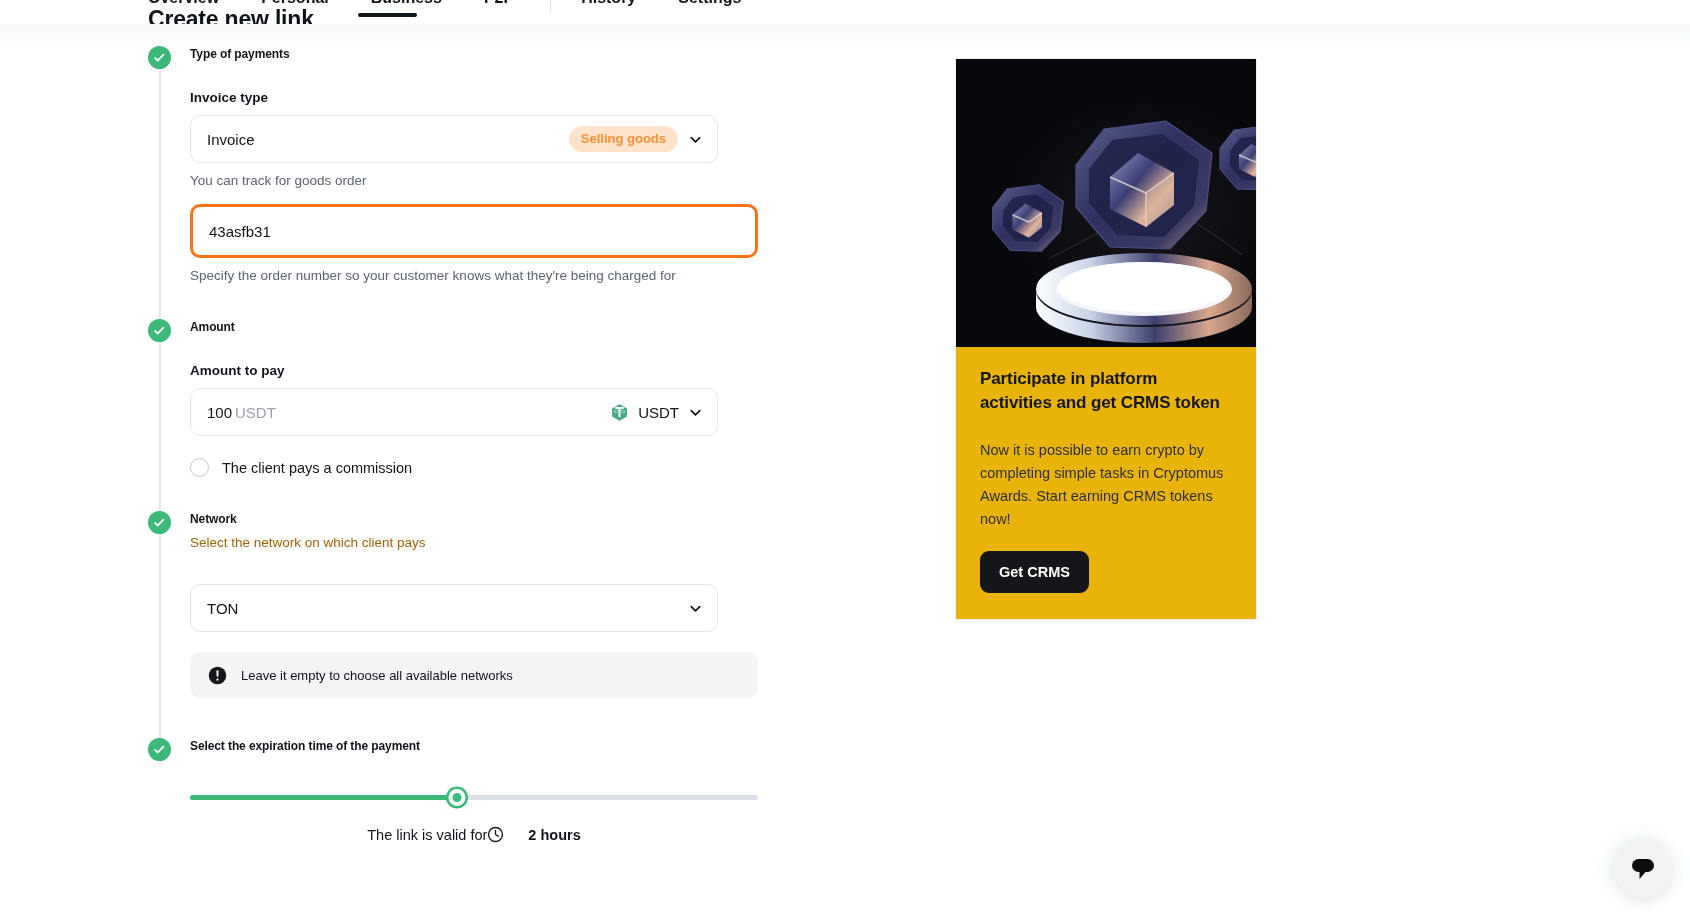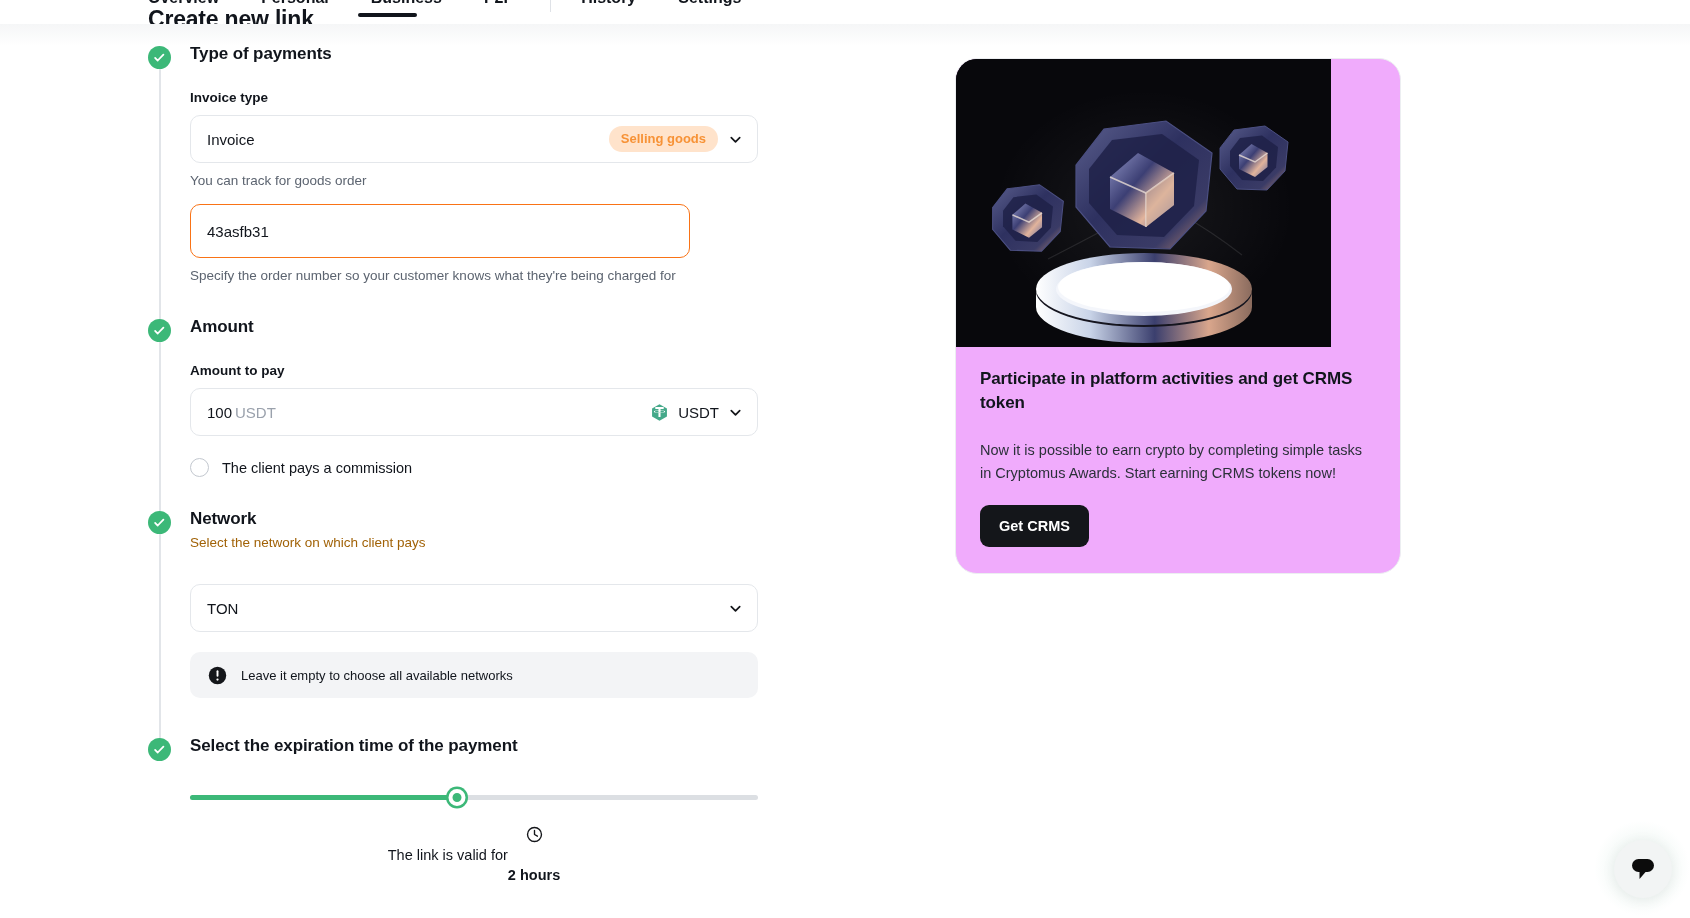--- a/index.html
+++ b/index.html
@@ -49,56 +49,56 @@
     position: absolute; left: 0; top: 4px;
     width: 23px; height: 23px; border-radius: 50%;
     background: #3cb878; display: flex; align-items: center; justify-content: center;
   }
   .step-marker svg { width: 13px; height: 13px; display: block; }
   .step-line {
     position: absolute; left: 11px; top: 27px; bottom: -8px;
     width: 1.5px; background: #e2e5e9;
   }
   .step-title {
-    font-size: 17px; font-weight: 700; color: #11151c; line-height: 24px;
+    font-size: 12px; font-weight: 700; color: #11151c; line-height: 24px;
     letter-spacing: -.1px;
   }
 
   .field-label {
     font-size: 13.5px; font-weight: 700; color: #11151c;
     margin-top: 24px; margin-bottom: 10px;
   }
   .helper {
     font-size: 13.5px; color: #5c6470; margin-top: 9px; line-height: 18px;
   }
   .sub-desc {
     font-size: 13.5px; color: #a16207; margin-top: 3px; line-height: 18px;
   }
 
   .control {
-    position: relative; width: 568px; height: 48px;
+    position: relative; width: 528px; height: 48px;
     border: 1px solid #e4e7eb; border-radius: 10px; background: #fff;
     display: flex; align-items: center; padding: 0 14px 0 16px;
     cursor: pointer;
   }
   .control .val { font-size: 15px; color: #11151c; }
   .control .spacer { flex: 1; }
 
   .badge {
     background: #ffe3cb; color: #f79236;
     font-size: 13px; font-weight: 700;
     border-radius: 20px; padding: 5px 12px 6px; margin-right: 10px;
   }
 
   .chev { width: 15px; height: 15px; flex: none; }
   .chev svg { display: block; width: 15px; height: 15px; }
 
   .text-input {
-    width: 500px; height: 54px;
-    border: 1px solid #f97316; border-radius: 10px; background: #fff;
+    width: 568px; height: 54px;
+    border: 3px solid #f97316; border-radius: 10px; background: #fff;
     font-size: 15px; color: #11151c; padding: 0 16px;
     font-family: "Liberation Sans", sans-serif; outline: none;
   }
 
   
   .amount-ctrl { height: 48px; justify-content: center; }
   .amount-val { font-size: 15px; color: #11151c; font-weight: 400; }
   .amount-unit { font-size: 15px; color: #9aa1ac; margin-left: 3px; }
   .cur-pick { display: flex; align-items: center; gap: 9px; }
   .tether { width: 19px; height: 19px; flex: none; }
@@ -134,28 +134,28 @@
     position: absolute; top: 1px; width: 17px; height: 17px;
     border-radius: 50%; background: #3cb878;
     border: 4px solid #fff; box-shadow: 0 0 0 2.5px #3cb878;
     transform: translateX(-50%); cursor: grab;
   }
   .slider-foot {
     width: 568px; display: flex; align-items: center; justify-content: center;
     margin-top: 18px;
   }
   .slider-foot .lbl { font-size: 14.5px; color: #11151c; }
-  .slider-foot .rt { display: flex; align-items: center; gap: 24px; flex-direction: column; }
+  .slider-foot .rt { display: flex; align-items: center; gap: 24px; }
   .clock { width: 17px; height: 17px; }
   .dur { font-size: 14.5px; font-weight: 700; color: #11151c; }
 
   
   .promo {
-    position: absolute; left: 955px; top: 58px; width: 446px;
-    border: 1px solid #eceef1; border-radius: 22px; background: #f0abfc;
+    position: absolute; left: 955px; top: 58px; width: 302px;
+    border: 1px solid #eceef1; border-radius: 2px; background: #eab308;
     overflow: hidden;
   }
   .promo-art {
     position: relative; width: 375px; height: 288px;
     background: radial-gradient(ellipse at 50% 46%, #191920 0%, #0c0c11 48%, #050507 100%);
     overflow: hidden;
   }
   .promo-body { padding: 20px 24px 26px; }
   .promo-h {
     font-size: 17px; font-weight: 700; color: #11151c; line-height: 24px;

